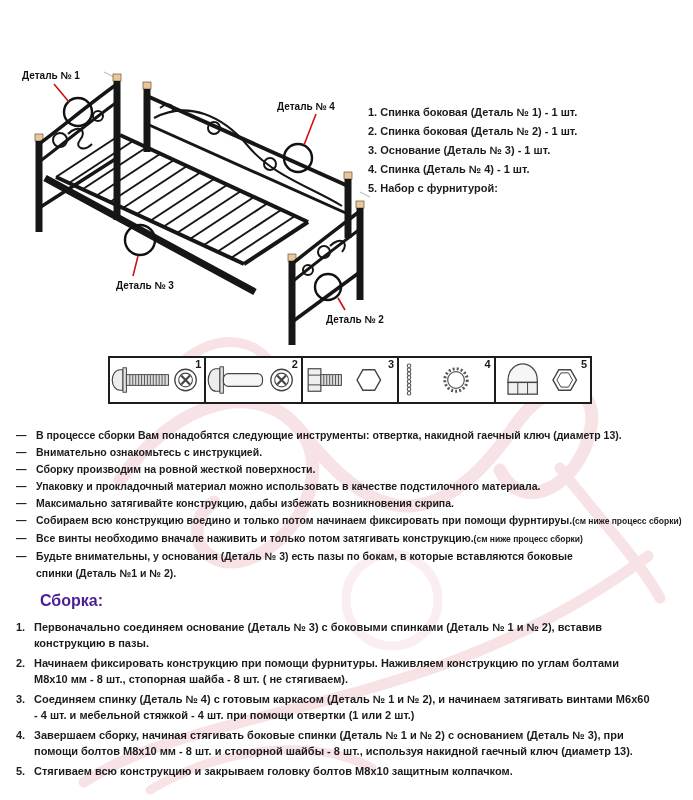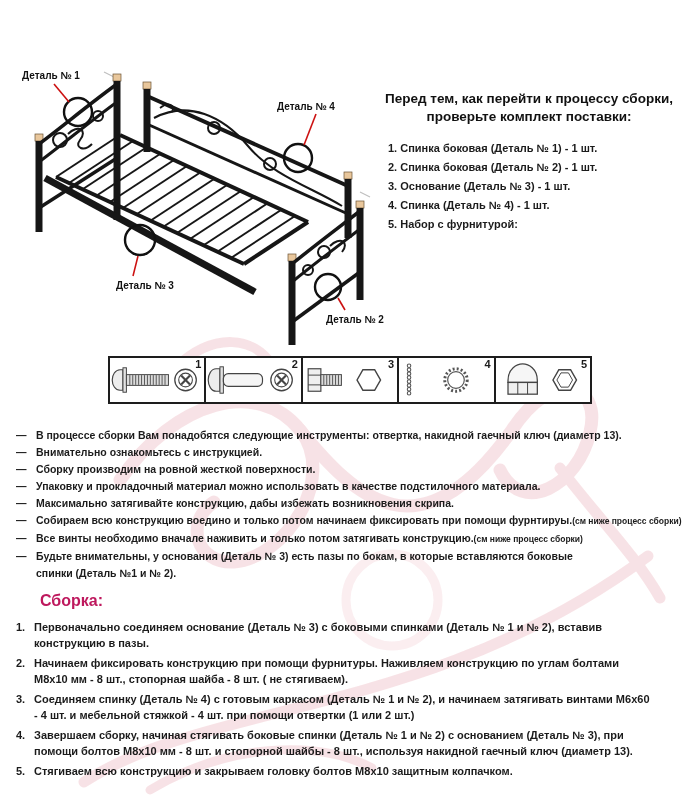--- a/index.html
+++ b/index.html
@@ -21,21 +21,21 @@
     white-space:nowrap; z-index:2;
   }
   .dlabel.p1 { left:14px;  top:12px;  }
   .dlabel.p4 { left:269px; top:43px;  }
   .dlabel.p3 { left:108px; top:222px; }
   .dlabel.p2 { left:318px; top:256px; }
 
   
   .checklist { position:absolute; left:368px; top:90px; width:322px; }
   .chk-title { text-align:center; font-size:13.5px; font-weight:700; line-height:18px; color:#111; }
-  .chk-items { margin-top:13px; margin-left:20px; }
+  .chk-items { margin-top:13px; }
   .chk-items .row { font-size:11px; font-weight:700; line-height:19px; white-space:nowrap; }
   .chk-sub { margin-top:3px; margin-left:60px; }
   .chk-sub .row { font-size:10.5px; font-weight:700; line-height:16px; white-space:nowrap; }
 
   
   .strip {
     position:absolute; left:108px; top:356px; width:484px; height:48px;
     display:flex; border:2px solid #1d1d1d; background:#fff;
   }
   .cell { flex:1 1 0; position:relative; border-right:2px solid #1d1d1d; }
@@ -48,21 +48,21 @@
   
   .notes { position:absolute; left:16px; top:427px; width:672px; }
   .note-row { display:flex; align-items:flex-start; }
   .note-dash { width:20px; flex:0 0 20px; font-size:10.5px; font-weight:700; line-height:17px; }
   .note-body { font-size:10.5px; font-weight:700; line-height:17px; }
   .note-body .small { font-size:8.5px; font-weight:700; }
   .note-body.wrap { max-width:545px; }
 
   
   .assembly-heading {
-    position:absolute; left:40px; top:592px; font-size:16px; font-weight:700; color:#be185d;
+    position:absolute; left:40px; top:592px; font-size:16px; font-weight:700; color:#4c1d95;
   }
   .steps { position:absolute; left:16px; top:620px; width:664px; }
   .step-row { display:flex; align-items:flex-start; margin-bottom:5px; }
   .step-num { width:18px; flex:0 0 18px; font-size:11px; font-weight:700; line-height:15.5px; }
   .step-text { font-size:11px; font-weight:700; line-height:15.5px; max-width:620px; }
 </style>
 </head>
 <body>
 
 <div class="page">
@@ -166,24 +166,20 @@
         </g>
       </svg>
 
       <div class="dlabel p1">Деталь № 1</div>
       <div class="dlabel p4">Деталь № 4</div>
       <div class="dlabel p3">Деталь № 3</div>
       <div class="dlabel p2">Деталь № 2</div>
     </div>
 
     <div class="checklist">
-      <div class="chk-title">
-        <div>Перед тем, как перейти к процессу сборки,</div>
-        <div>проверьте комплект поставки:</div>
-      </div>
       <div class="chk-items">
         <div class="row">1. Спинка боковая (Деталь № 1) - 1 шт.</div>
         <div class="row">2. Спинка боковая (Деталь № 2) - 1 шт.</div>
         <div class="row">3. Основание (Деталь № 3) - 1 шт.</div>
         <div class="row">4. Спинка (Деталь № 4) - 1 шт.</div>
         <div class="row">5. Набор с фурнитурой:</div>
       </div>
     </div>
 
     <div class="strip">

